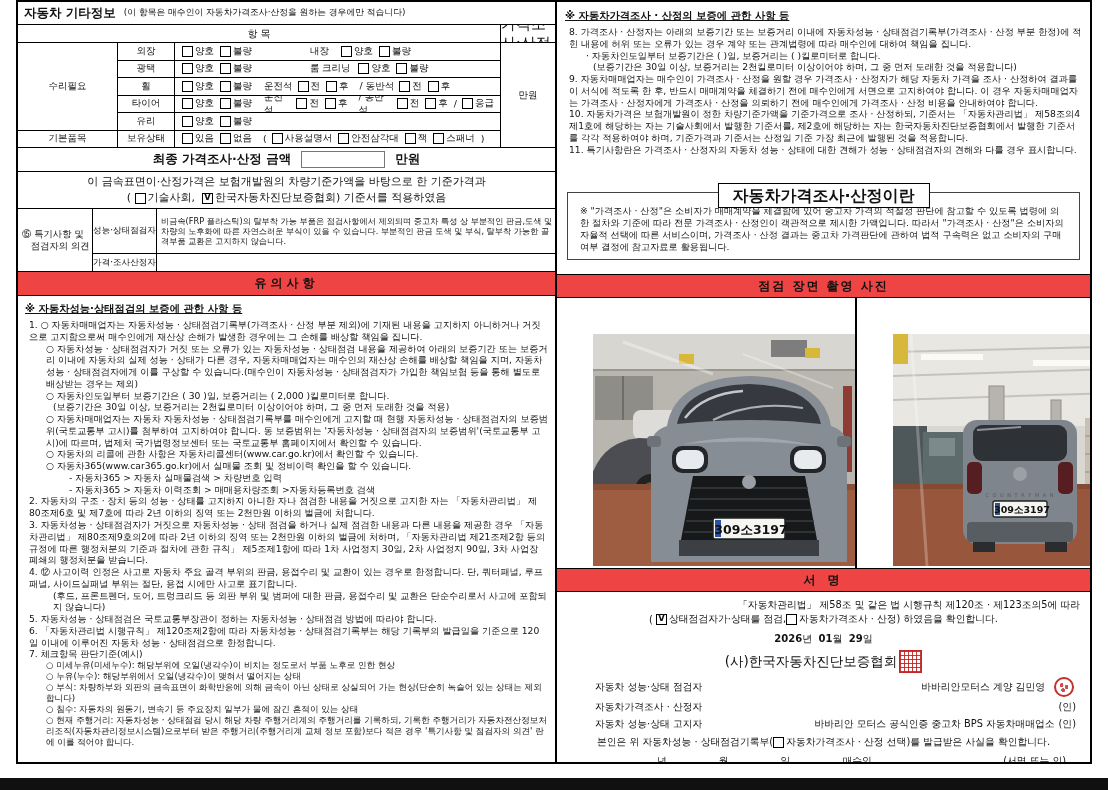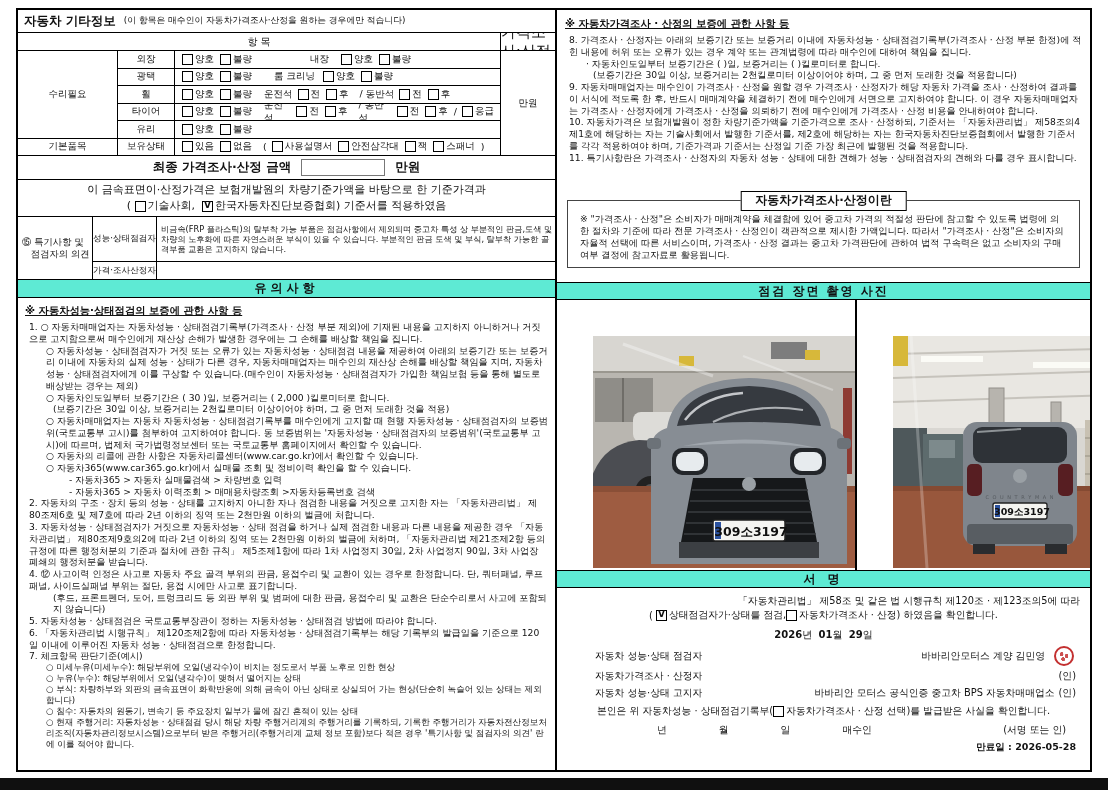--- a/index.html
+++ b/index.html
@@ -1,27 +1,27 @@
 <!DOCTYPE html>
 <html><head>
 <meta charset="utf-8">
 <style>
   html,body{margin:0;padding:0;}
   body{width:1108px;height:790px;position:relative;background:#fff;
        font-family:"DejaVu Sans","Liberation Sans",sans-serif;color:#111;
        -webkit-font-smoothing:antialiased;overflow:hidden;}
-  .form{position:absolute;left:16px;top:8px;width:1076px;height:764px;
+  .form{position:absolute;left:16px;top:0;width:1076px;height:764px;
         border:2px solid #000;display:flex;background:#fff;box-sizing:border-box;}
   .col{box-sizing:border-box;height:100%;overflow:hidden;}
   .col-left{width:539px;border-right:2px solid #000;}
   .col-right{flex:1;}
   .bottombar{position:absolute;left:0;top:778px;width:1108px;height:12px;background:#101010;}
 
   
-  .bar{height:18px;background:#5eead4;border-top:1px solid #000;border-bottom:1px solid #000;
+  .bar{height:24px;background:#ef4444;border-top:1px solid #000;border-bottom:1px solid #000;
        display:flex;align-items:center;justify-content:center;font-weight:bold;font-size:12px;
        letter-spacing:4px;box-sizing:border-box;}
   .cb{display:inline-block;width:9px;height:9px;border:1.5px solid #000;background:#fff;
       vertical-align:-1px;margin-right:2px;box-sizing:content-box;flex:none;}
   .cb.checked{position:relative;}
   .cb.checked span{position:absolute;left:0;top:-2px;width:100%;text-align:center;
       font-weight:bold;font-size:9px;line-height:11px;}
   .opt{display:inline-flex;align-items:center;margin-right:6px;white-space:nowrap;}
 
   
@@ -61,21 +61,21 @@
   .l4{margin-left:44px;}
   .sm{font-size:8.6px;}
 
   
   .r-notice{height:176px;padding:5px 8px 0 8px;box-sizing:border-box;overflow:hidden;}
   .def-outer{height:96px;box-sizing:border-box;padding:14px 10px 0 10px;}
   .def-box{position:relative;border:1.5px solid #444;height:68px;box-sizing:border-box;
            padding:12px 12px 0 12px;font-size:9.2px;line-height:1.32;}
   .def-leg{position:absolute;top:-10px;left:50%;transform:translateX(-50%);
            border:1.5px solid #000;background:#fff;padding:1px 14px;font-weight:bold;
-           font-size:12px;white-space:nowrap;}
+           font-size:16px;white-space:nowrap;}
   .photos{height:270px;display:flex;box-sizing:border-box;}
   .ph{flex:1;display:flex;align-items:flex-end;justify-content:flex-end;
       box-sizing:border-box;padding-bottom:2px;padding-left:36px;}
   .ph + .ph{border-left:2px solid #000;}
 
   
   .sign{padding:6px 10px 0 10px;font-size:9.8px;}
   .s-center{text-align:right;line-height:1.45;}
   .s-line2{display:flex;align-items:center;justify-content:center;margin-top:1px;}
   .s-date{text-align:center;margin-top:6px;font-size:10px;}
@@ -145,21 +145,21 @@
       <div class="itc" style="grid-column:2;grid-row:3;">광택</div>
       <div class="itc content" style="grid-column:3;grid-row:3;">
         <span class="opt">
             <span class="cb"></span>
             <span>양호</span>
           </span>
         <span class="opt">
             <span class="cb"></span>
             <span>불량</span>
           </span>
-        <span style="margin-left:16px;margin-right:8px;">룸 크리닝</span>
+        <span style="margin-left:52px;margin-right:8px;font-family:Liberation Serif, serif;">룸 크리닝</span>
         <span class="opt">
             <span class="cb"></span>
             <span>양호</span>
           </span>
         <span class="opt">
             <span class="cb"></span>
             <span>불량</span>
           </span>
       </div>
 
@@ -510,20 +510,24 @@
         <span class="cb checked">
             <span>V</span>
           </span>
         <span>상태점검자가·상태를 점검, </span>
         <span class="cb"></span>
         <span>자동차가격조사 · 산정) 하였음을 확인합니다.</span>
       </div>
       <div class="s-date">
         <span class="b">2026</span><span style="white-space:pre;">년  </span><span class="b">01</span><span style="white-space:pre;">월  </span><span class="b">29</span><span>일</span>
       </div>
+      <div class="s-org">
+        <span>(사)한국자동차진단보증협회</span>
+        <span class="stamp-sq"></span>
+      </div>
       <div class="s-row">
         <span class="lab">자동차 성능·상태 점검자</span>
         <span class="fill"></span>
         <span class="val">바바리안모터스 계양 김민영</span>
         <span class="stamp-round"></span>
         <span style="width:6px;"></span>
       </div>
       <div class="s-row">
         <span class="lab">자동차가격조사 · 산정자</span>
         <span class="fill"></span>

